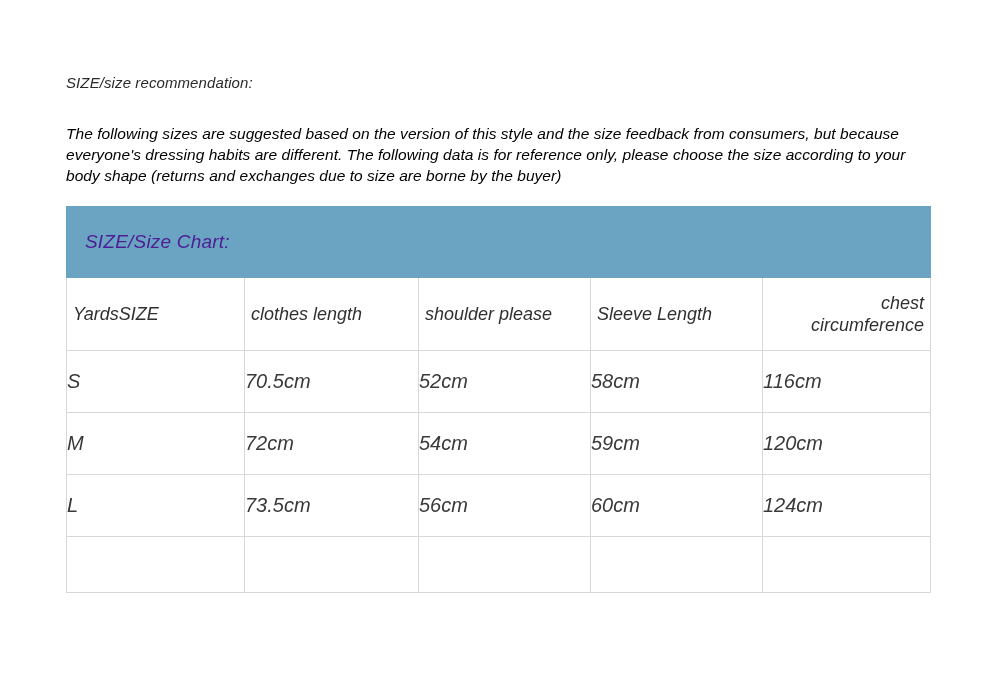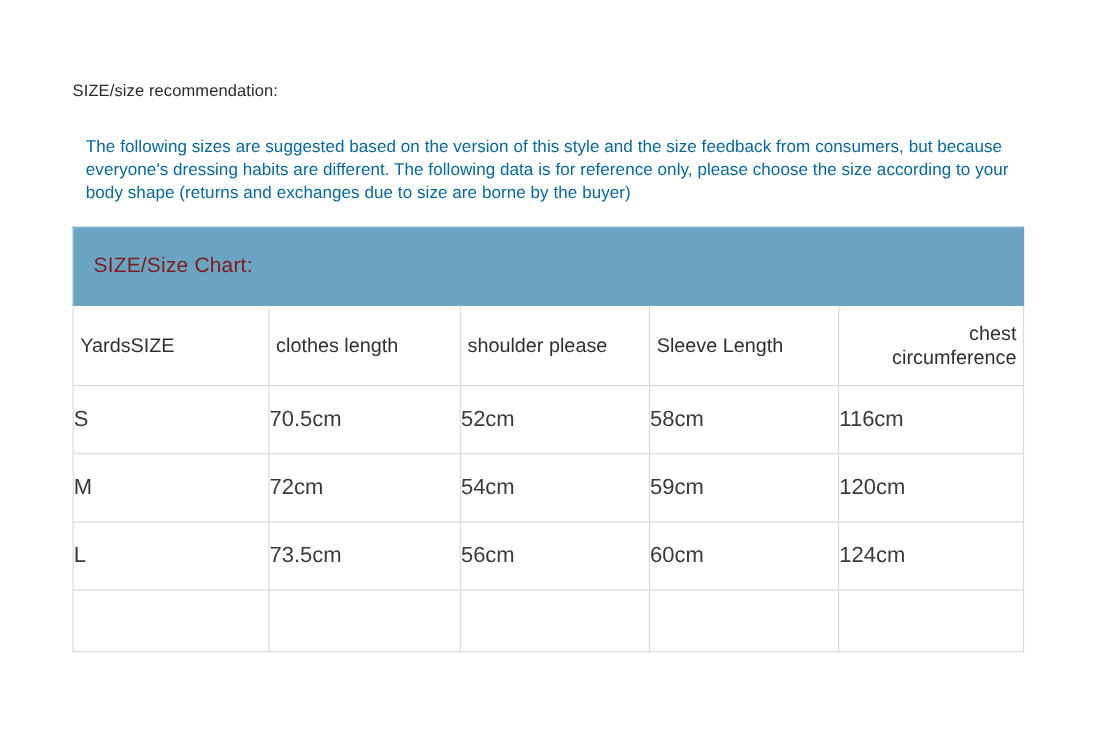--- a/index.html
+++ b/index.html
@@ -12,39 +12,39 @@
     background: #ffffff;
     font-family: "Liberation Sans", sans-serif;
     color: #2b2b2b;
     overflow: hidden;
   }
   .page {
     position: relative;
     width: 1000px;
     height: 478px;
     box-sizing: border-box;
+    font-style: italic;
   }
   .heading {
     position: absolute;
     left: 66px;
     top: 74px;
     font-size: 15px;
     color: #2b2b2b;
     letter-spacing: 0.1px;
   }
   .intro {
     position: absolute;
     left: 66px;
     top: 123px;
     width: 876px;
     font-size: 15.5px;
     line-height: 21px;
-    color: #0369a1;
+    color: #000000;
     letter-spacing: 0.05px;
-    margin-left: 12px;
   }
   .size-table {
     position: absolute;
     left: 66px;
     top: 206px;
     width: 864px;
     border-collapse: collapse;
     table-layout: fixed;
   }
   .size-table th,
@@ -53,21 +53,21 @@
     padding: 0;
     text-align: left;
     vertical-align: middle;
   }
   .banner-row td {
     background: #6ba4c2;
     border: 1px solid #6ba4c2;
     height: 70px;
     text-align: left;
     padding-left: 18px;
-    color: #7f1d1d;
+    color: #4c1d95;
     font-size: 19px;
     letter-spacing: 0.2px;
   }
   .header-row th {
     height: 64px;
     font-weight: normal;
     font-size: 18px;
     color: #303030;
     padding: 4px 6px;
     line-height: 22px;

